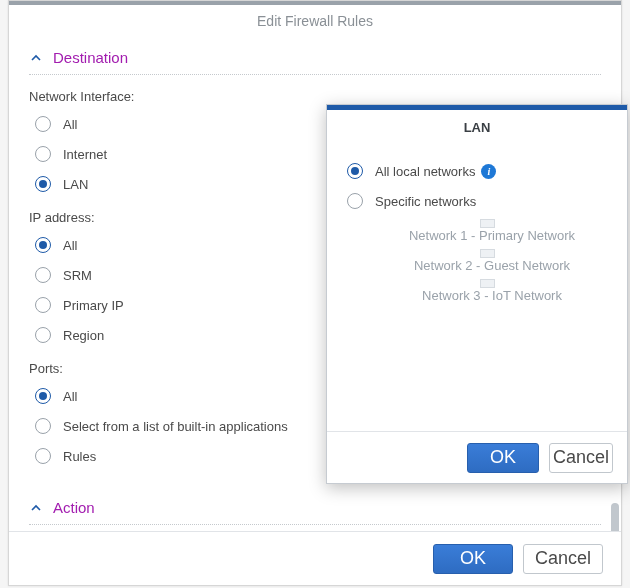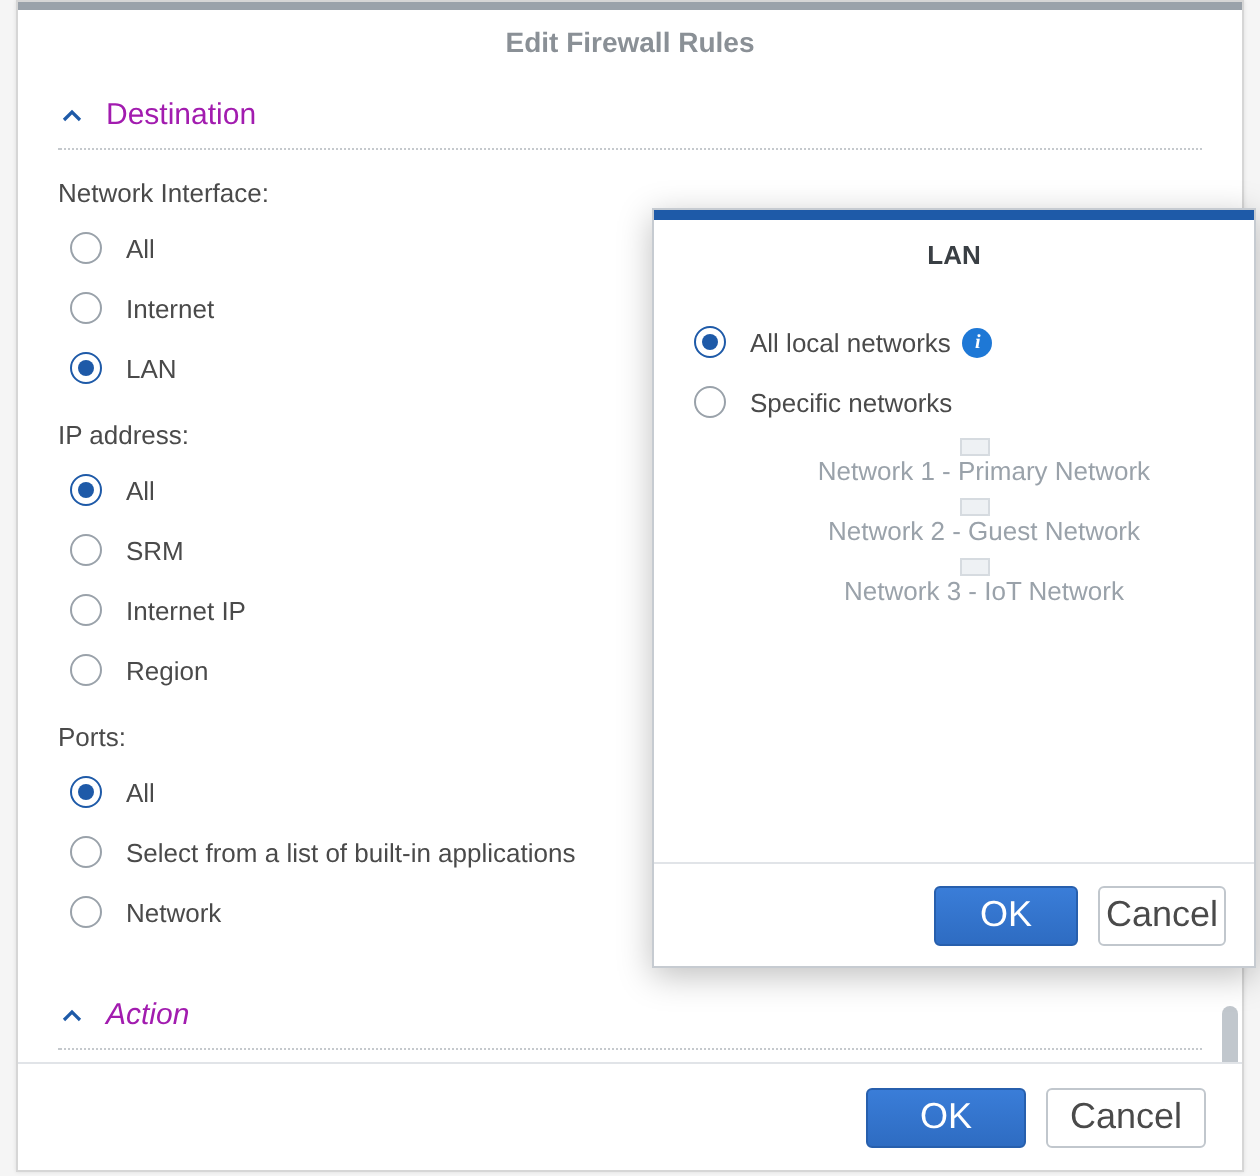--- a/index.html
+++ b/index.html
@@ -27,21 +27,21 @@
     flex-direction: column;
   }
   .modal-topbar {
     height: 4px;
     background: #9aa2aa;
     width: 100%;
   }
   .modal-title {
     text-align: center;
     color: #8a9096;
-    font-weight: 700;
+    font-weight: 400;
     font-size: 14px;
     padding: 8px 0 4px 0;
   }
   .modal-body {
     flex: 1;
     padding: 10px 20px 0 20px;
     overflow: hidden;
     position: relative;
   }
   .section-header {
@@ -88,21 +88,20 @@
   .radio.checked::after {
     content: "";
     position: absolute;
     left: 3px; top: 3px;
     width: 8px; height: 8px;
     background: #1e5aa8;
     border-radius: 50%;
   }
   .section-header.action {
     margin-top: 25px;
-    font-style: italic;
   }
   
   .modal-footer {
     border-top: 1px solid #e1e4e8;
     height: 54px;
     display: flex;
     align-items: center;
     justify-content: flex-end;
     padding: 0 18px;
     gap: 10px;
@@ -245,39 +244,39 @@
     <div class="radio-row">
       <span class="radio checked"></span>
       <span>All</span>
     </div>
     <div class="radio-row">
       <span class="radio"></span>
       <span>SRM</span>
     </div>
     <div class="radio-row">
       <span class="radio"></span>
-      <span>Internet IP</span>
+      <span>Primary IP</span>
     </div>
     <div class="radio-row">
       <span class="radio"></span>
       <span>Region</span>
     </div>
 
     <div class="group-label">Ports:</div>
     <div class="radio-row">
       <span class="radio checked"></span>
       <span>All</span>
     </div>
     <div class="radio-row">
       <span class="radio"></span>
       <span>Select from a list of built-in applications</span>
     </div>
     <div class="radio-row">
       <span class="radio"></span>
-      <span>Network</span>
+      <span>Rules</span>
     </div>
 
     <div class="section-header action">
       <span class="chev">
         <svg width="12" height="12" viewBox="0 0 12 12">
             <path d="M2 8 L6 4 L10 8" stroke="#1e5aa8" stroke-width="1.6" fill="none"></path>
           </svg>
       </span>
       <span>Action</span>
     </div>

